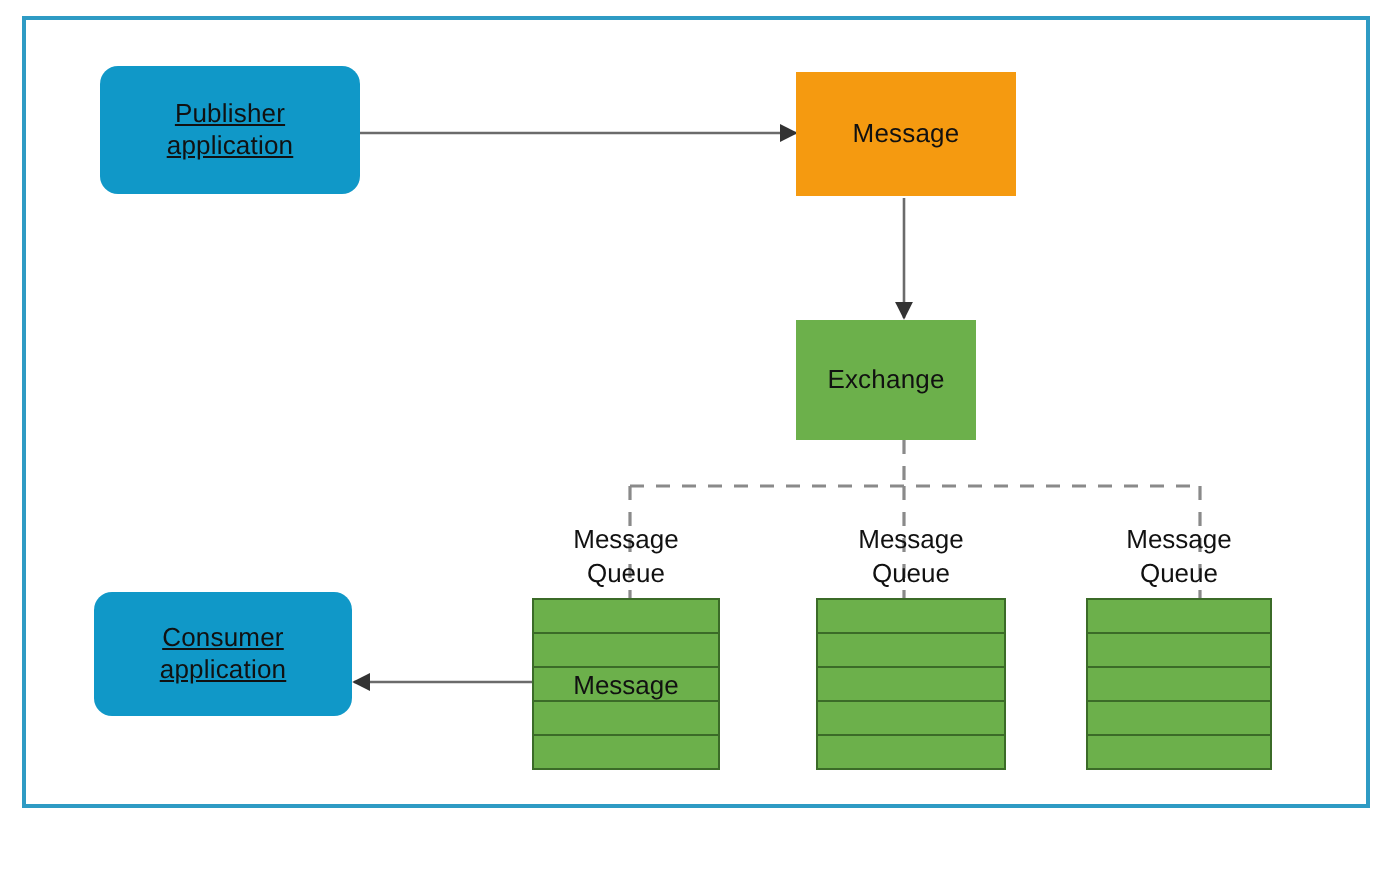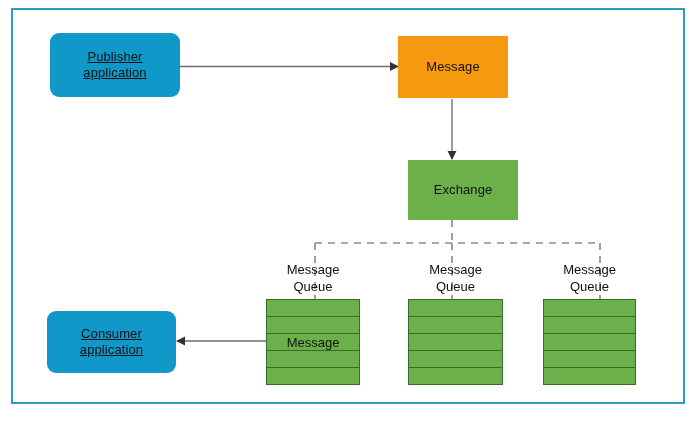--- a/index.html
+++ b/index.html
@@ -122,25 +122,25 @@
     <div>
       <div>Publisher</div>
       <div>application</div>
     </div>
   </div>
 
   <div class="node msg-node" style="left:398px; top:36px; width:110px; height:62px;">
     <span>Message</span>
   </div>
 
-  <div class="node exchange-node" style="left:408px; top:160px; width:110px; height:60px;">
+  <div class="node exchange-node" style="left:398px; top:160px; width:90px; height:60px;">
     <span>Exchange</span>
   </div>
 
-  <div class="node app-node" style="left:47px; top:311px; width:129px; height:62px;">
+  <div class="node app-node" style="left:47px; top:296px; width:129px; height:62px;">
     <div>
       <div>Consumer</div>
       <div>application</div>
     </div>
   </div>
 
   <div class="label-only" style="left:266px; top:261px; width:94px;">
     <div>Message</div>
     <div>Queue</div>
   </div>

